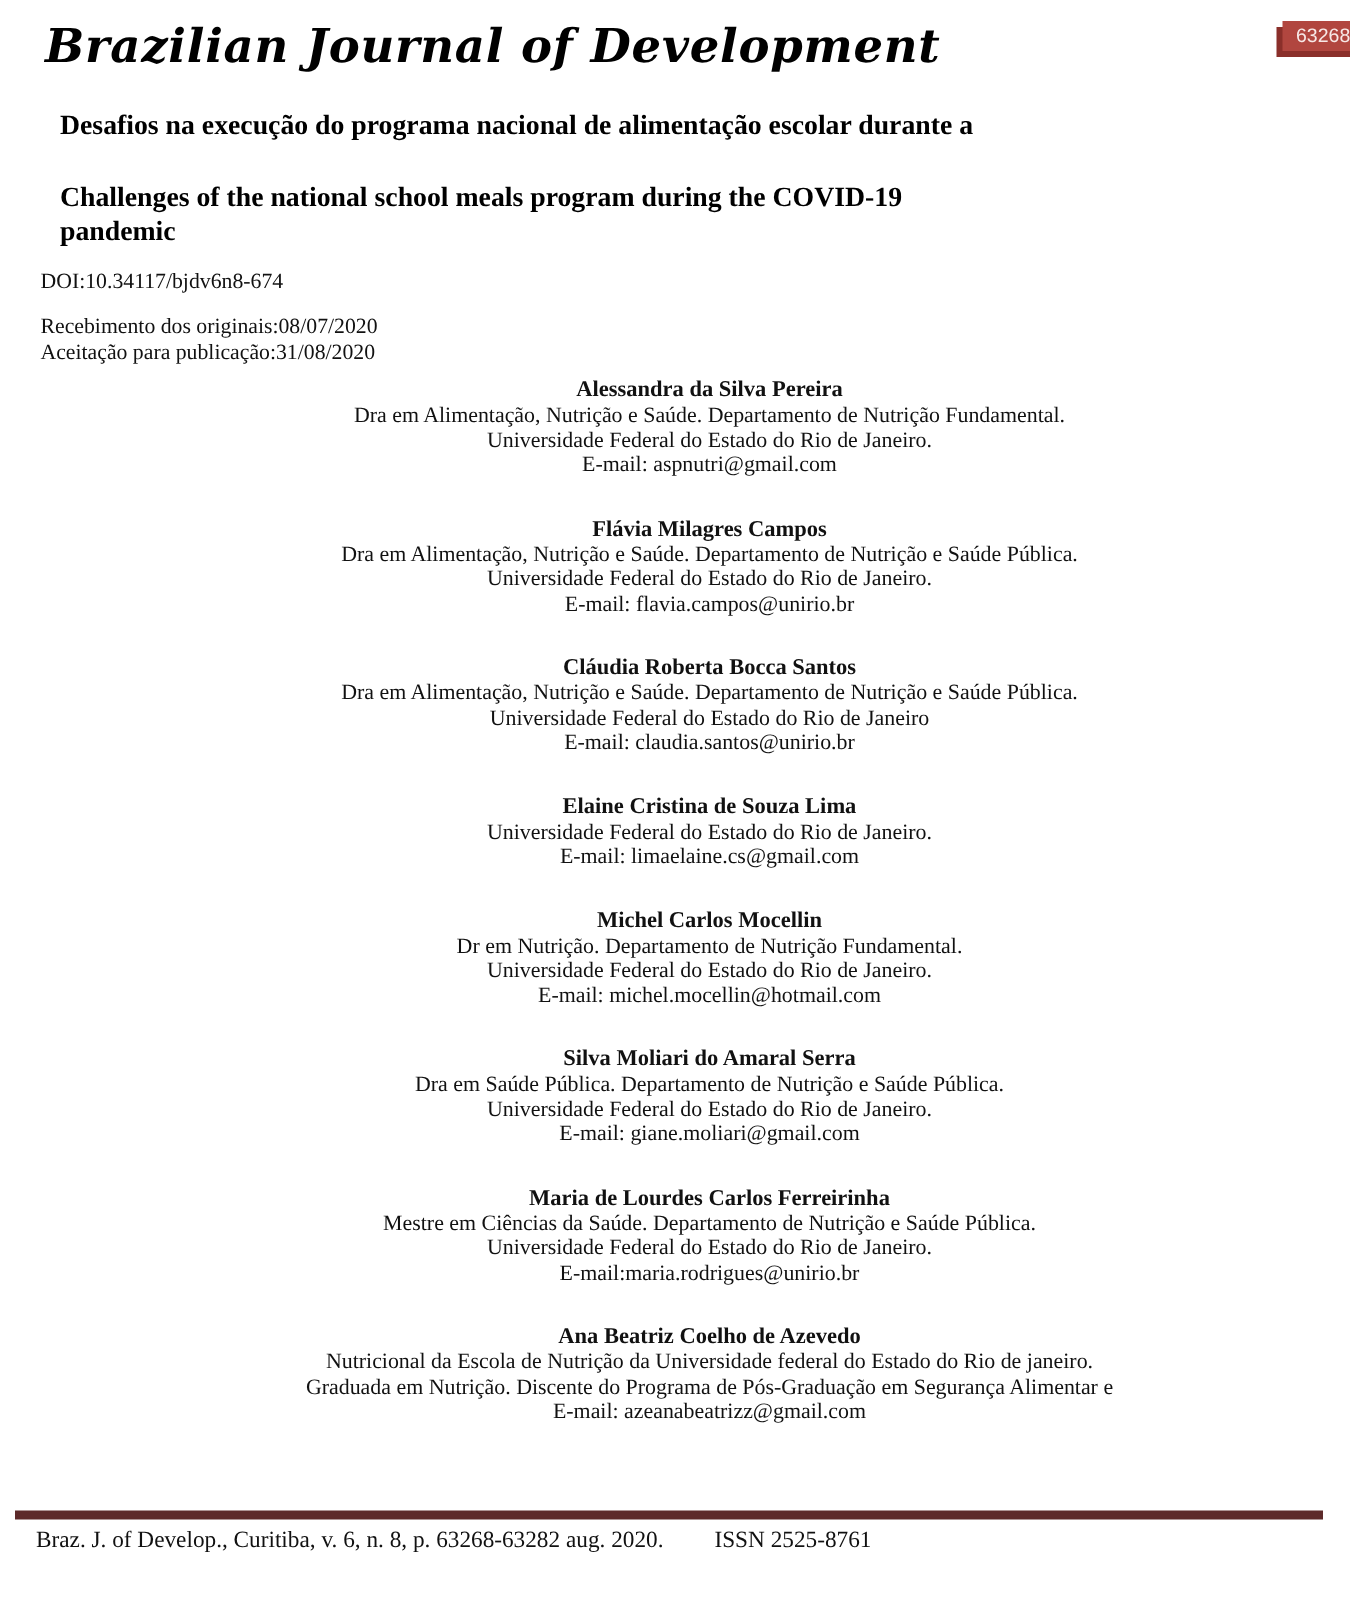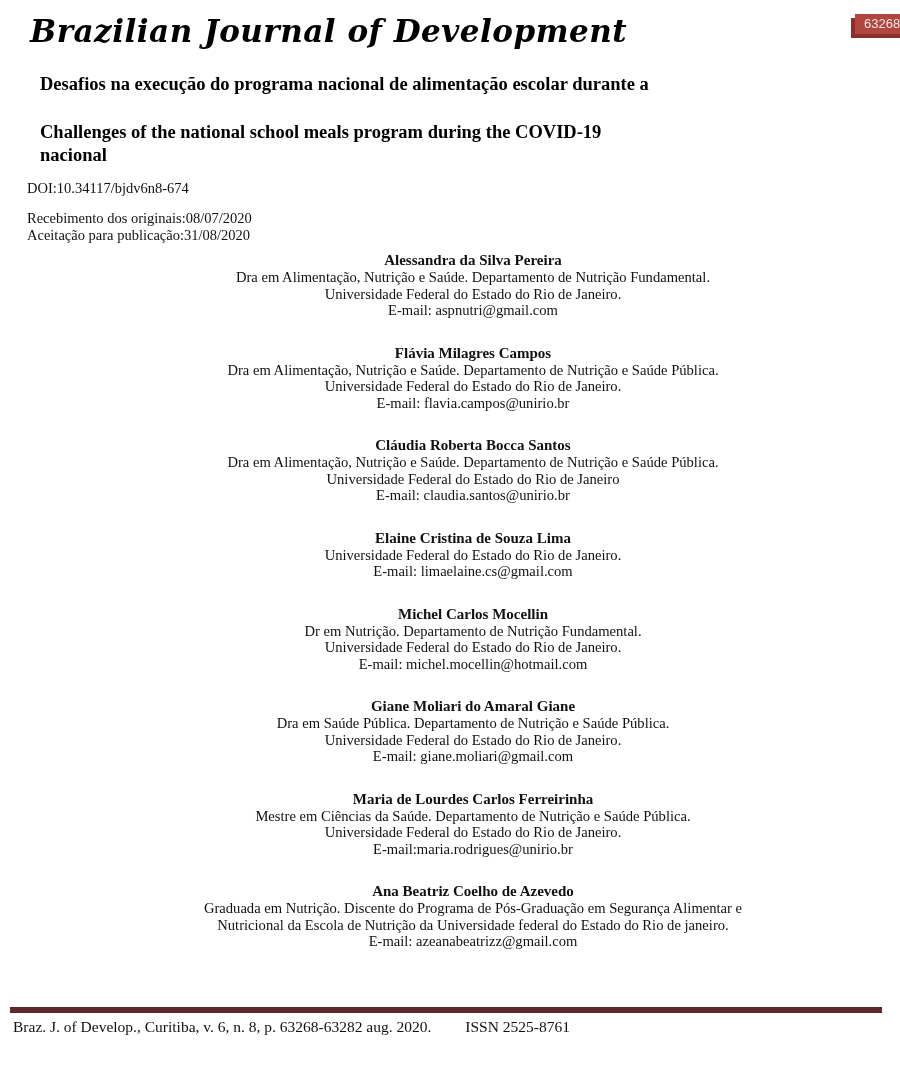--- a/index.html
+++ b/index.html
@@ -61,21 +61,21 @@
   .author-block { margin-bottom: 26px; padding-left: 46px; }
   .author-name { font-weight: bold; font-size: 15px; line-height: 17px; }
   .author-line { font-size: 14.6px; line-height: 16.5px; }
 
   .footer-rule {
     position: absolute; top: 993px; left: 10px;
     width: 872px; height: 6px;
     background: #5d2a2a;
   }
   .footer {
-    position: absolute; top: 1003px; left: 13px;
+    position: absolute; top: 1003px; left: 24px;
     font-size: 15.5px; line-height: 19px;
     white-space: nowrap;
   }
   .issn { margin-left: 34px; }
 </style>
 </head>
 <body>
 
 <div class="page">
 
@@ -84,21 +84,21 @@
   </div>
 
   <div class="logo">Brazilian Journal of Development</div>
 
   <h1 class="title-pt">
     <span class="tline">Desafios na execução do programa nacional de alimentação escolar durante a</span>
   </h1>
 
   <h2 class="title-en">
     <span class="tline">Challenges of the national school meals program during the COVID-19</span>
-    <span class="tline">nacional</span>
+    <span class="tline">pandemic</span>
   </h2>
 
   <div class="meta">
     <div class="doi">DOI:10.34117/bjdv6n8-674</div>
     <div class="dates">
       <div>Recebimento dos originais:08/07/2020</div>
       <div>Aceitação para publicação:31/08/2020</div>
     </div>
   </div>
 
@@ -126,35 +126,35 @@
         <div class="author-line">Universidade Federal do Estado do Rio de Janeiro.</div>
         <div class="author-line">E-mail: limaelaine.cs@gmail.com</div>
       </div>
       <div class="author-block">
         <div class="author-name">Michel Carlos Mocellin</div>
         <div class="author-line">Dr em Nutrição. Departamento de Nutrição Fundamental.</div>
         <div class="author-line">Universidade Federal do Estado do Rio de Janeiro.</div>
         <div class="author-line">E-mail: michel.mocellin@hotmail.com</div>
       </div>
       <div class="author-block">
-        <div class="author-name">Giane Moliari do Amaral Giane</div>
+        <div class="author-name">Silva Moliari do Amaral Serra</div>
         <div class="author-line">Dra em Saúde Pública. Departamento de Nutrição e Saúde Pública.</div>
         <div class="author-line">Universidade Federal do Estado do Rio de Janeiro.</div>
         <div class="author-line">E-mail: giane.moliari@gmail.com</div>
       </div>
       <div class="author-block">
         <div class="author-name">Maria de Lourdes Carlos Ferreirinha</div>
         <div class="author-line">Mestre em Ciências da Saúde. Departamento de Nutrição e Saúde Pública.</div>
         <div class="author-line">Universidade Federal do Estado do Rio de Janeiro.</div>
         <div class="author-line">E-mail:maria.rodrigues@unirio.br</div>
       </div>
       <div class="author-block">
         <div class="author-name">Ana Beatriz Coelho de Azevedo</div>
+        <div class="author-line">Nutricional da Escola de Nutrição da Universidade federal do Estado do Rio de janeiro.</div>
         <div class="author-line">Graduada em Nutrição. Discente do Programa de Pós-Graduação em Segurança Alimentar e</div>
-        <div class="author-line">Nutricional da Escola de Nutrição da Universidade federal do Estado do Rio de janeiro.</div>
         <div class="author-line">E-mail: azeanabeatrizz@gmail.com</div>
       </div>
     </div>
 
   <div class="footer-rule" style="background: rgb(93, 42, 42);"></div>
   <div class="footer">
     <span>Braz. J. of Develop., Curitiba, v. 6, n. 8, p. 63268-63282 aug. 2020.</span><span class="issn">ISSN 2525-8761</span>
   </div>
 
 </div>

